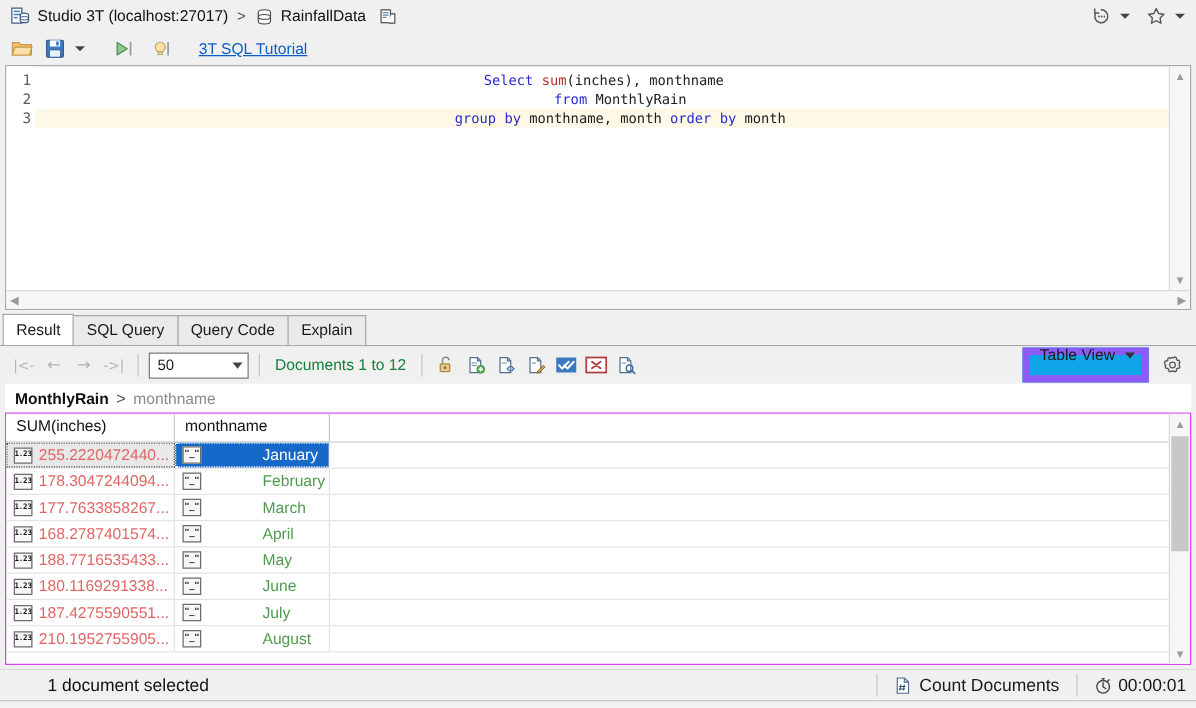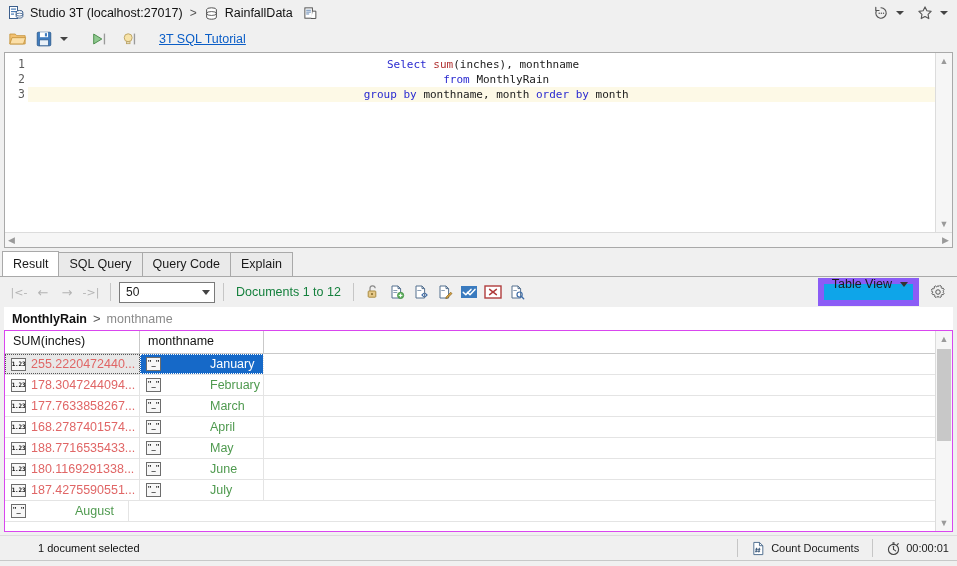--- a/index.html
+++ b/index.html
@@ -226,21 +226,21 @@
     color: #b4b4b4;
     font-size: 13px;
     font-family: "DejaVu Sans", sans-serif;
   }
   .vsep {
     width: 1px; height: 18px;
     background: #c6c6c6;
     margin: 0 6px;
   }
   .limit-select {
-    width: 96px; height: 21px;
+    width: 80px; height: 21px;
     border: 1px solid #7a7a7a;
     background: #ffffff;
     display: flex;
     align-items: center;
     padding: 0 4px 0 6px;
     font-size: 12px;
     box-sizing: border-box;
   }
   .limit-select .val { flex: 1 1 auto; }
   .chev {
@@ -380,21 +380,21 @@
   }
 
   
   .statusbar {
     height: 24px;
     background: #f0f0f0;
     display: flex;
     align-items: center;
     padding: 0 8px 0 0;
     flex: 0 0 auto;
-    font-size: 11px;
+    font-size: 14px;
     border-top: 1px solid #dcdcdc;
     margin-top: 3px;
   }
   .status-left { padding-left: 38px; color: #111111; white-space: nowrap; }
   .status-right { display: flex; align-items: center; gap: 7px; }
   .status-item { display: flex; align-items: center; gap: 5px; white-space: nowrap; }
   .footer-edge {
     height: 5px;
     background: #f0f0f0;
     border-top: 1px solid #c8c8c8;
@@ -691,20 +691,24 @@
                 <span class="tyicon">1.23</span>
                 <span class="num-val">187.4275590551...</span>
               </div>
               <div class="cell c1">
                 <span class="tyicon str">"_"</span>
                 <span class="str-val">July</span>
               </div>
               <div class="cell fill"></div>
             </div>
             <div class="row">
+              <div class="cell c0">
+                <span class="tyicon">1.23</span>
+                <span class="num-val">210.1952755905...</span>
+              </div>
               <div class="cell c1">
                 <span class="tyicon str">"_"</span>
                 <span class="str-val">August</span>
               </div>
               <div class="cell fill"></div>
             </div>
           </div>
       </div>
       <div class="grid-vscroll">
         <div class="sb-arrow">▲</div>

